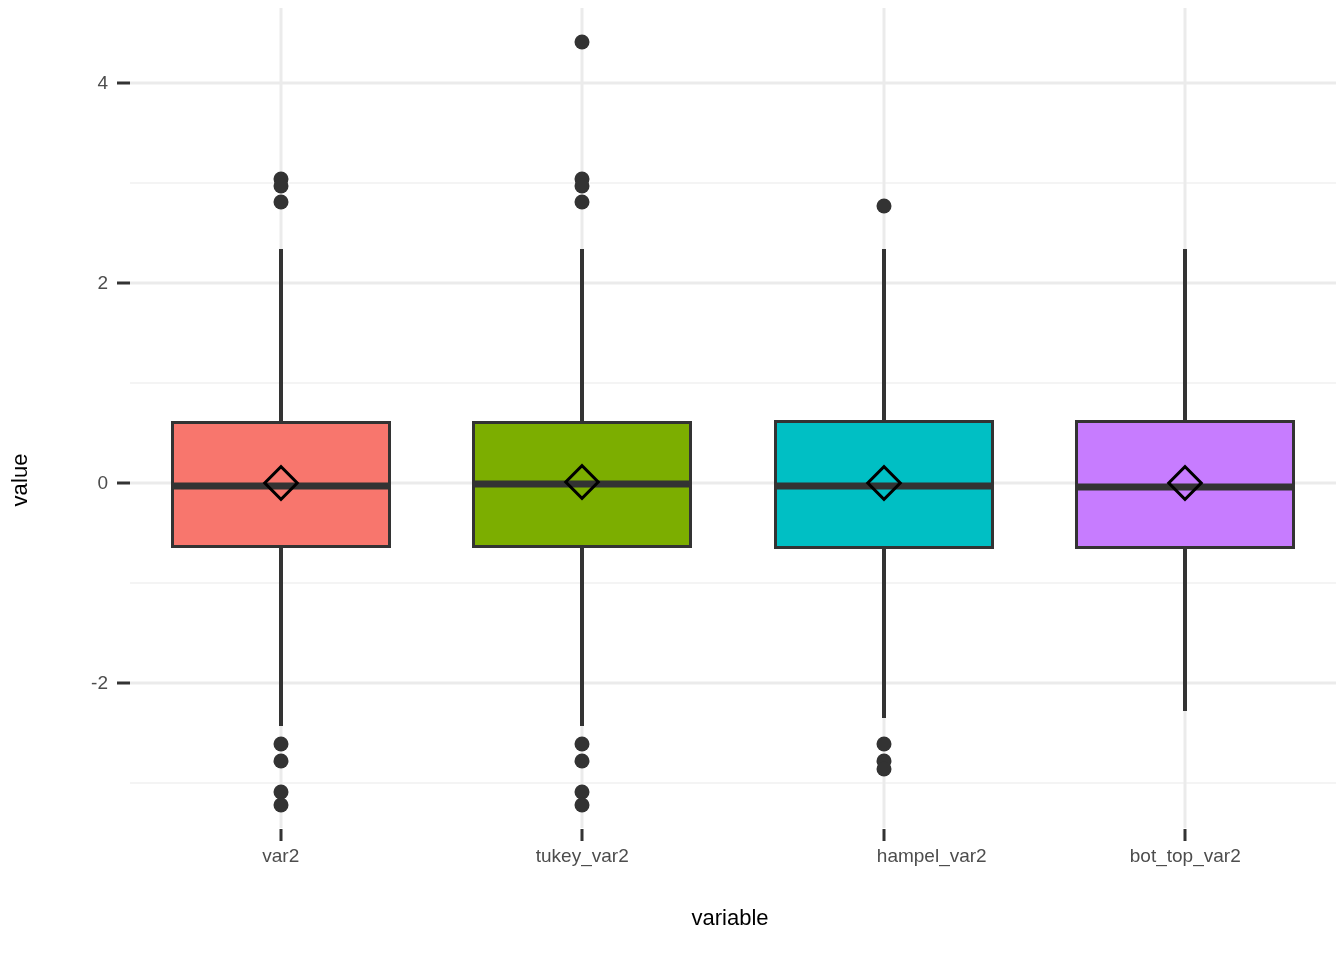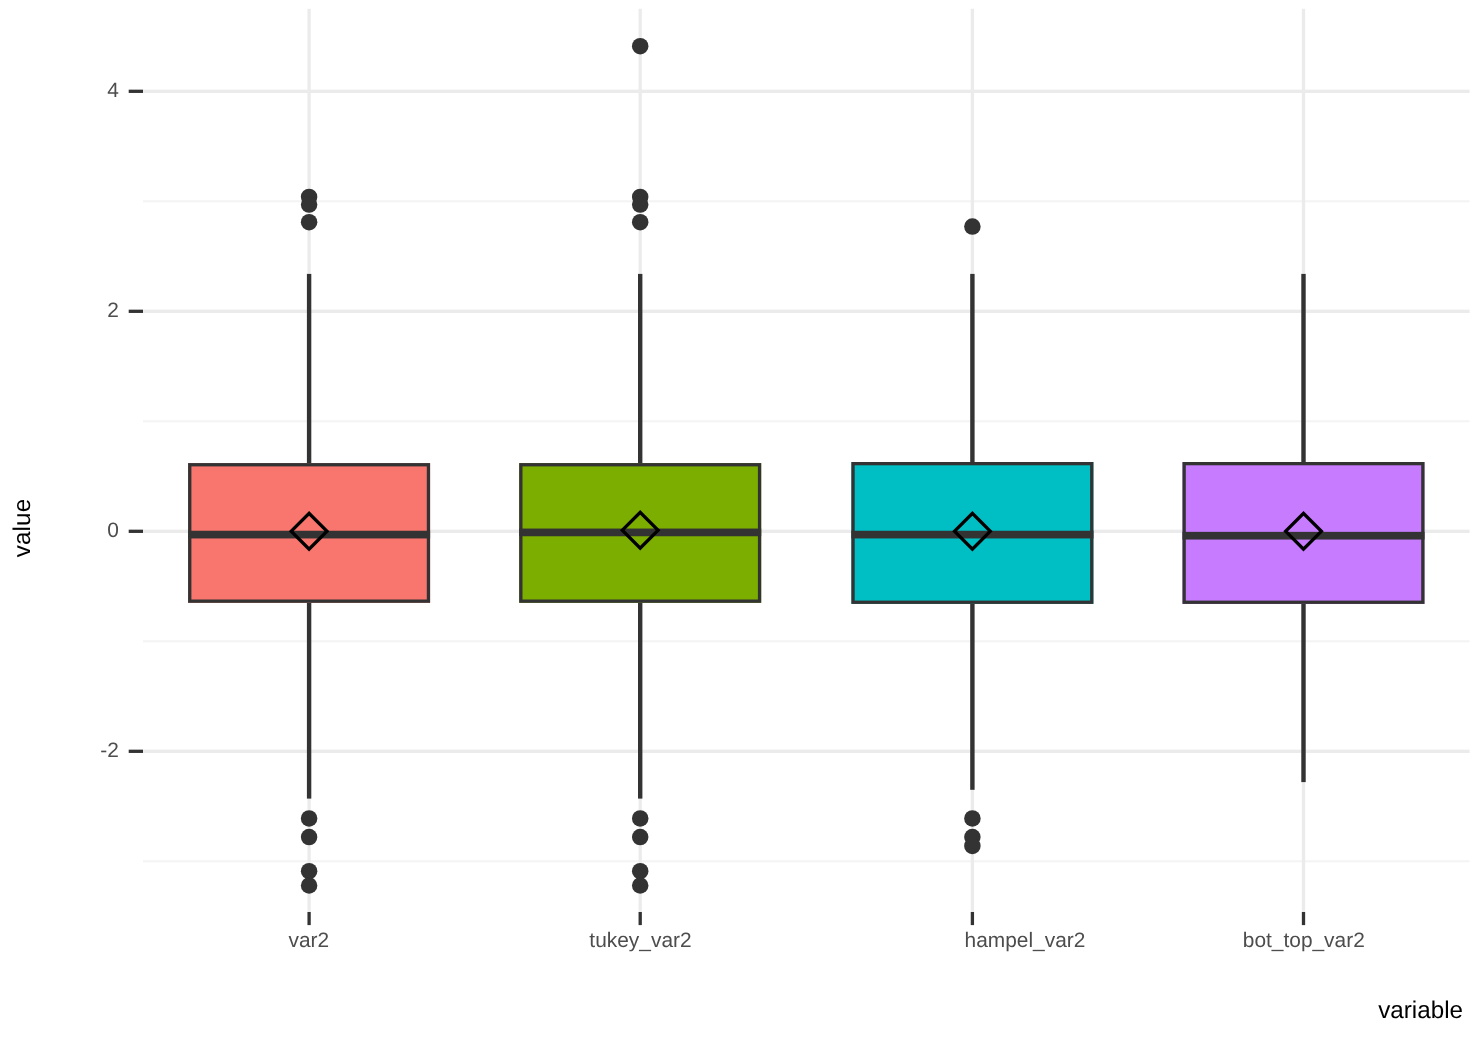--- a/index.html
+++ b/index.html
@@ -34,21 +34,21 @@
     justify-content: center;
     font-size: 22px;
     color: #000000;
     letter-spacing: .1px;
   }
   .axis-title-x {
     position: absolute;
     left: 130px;
     top: 905px;
     width: 1200px;
-    text-align: right;
+    text-align: center;
     font-size: 22px;
     color: #000000;
   }
   
   .ytick-label {
     position: absolute;
     right: 0;
     width: 60px;
     text-align: right;
     font-size: 19px;

